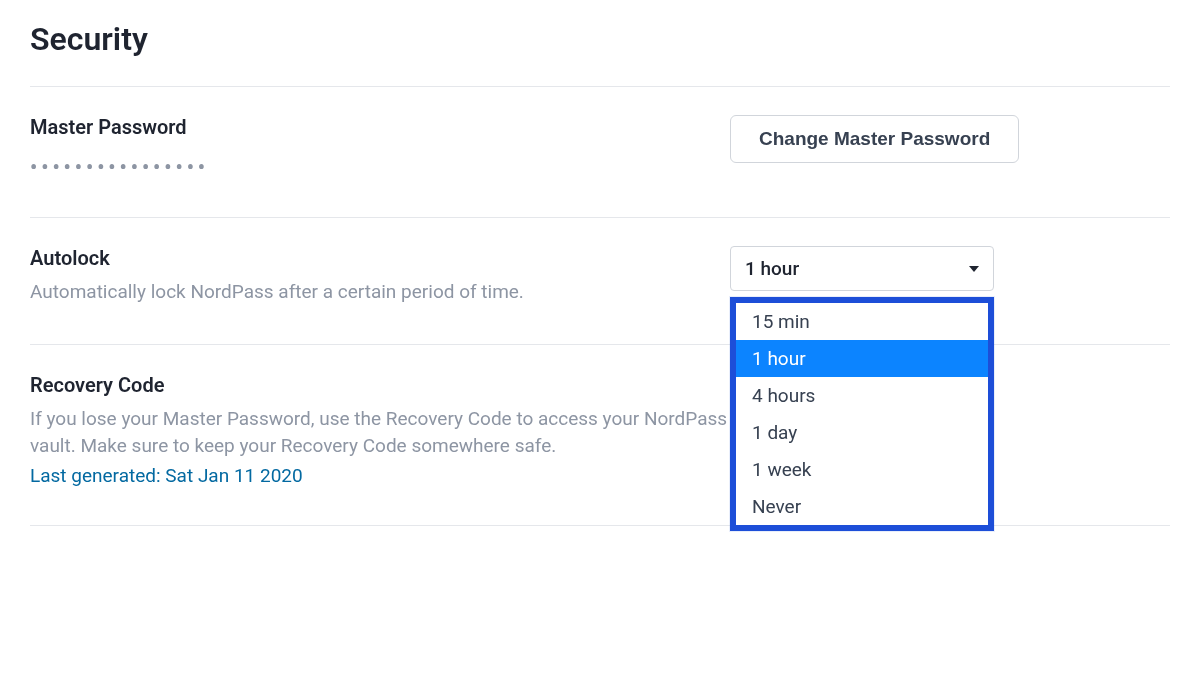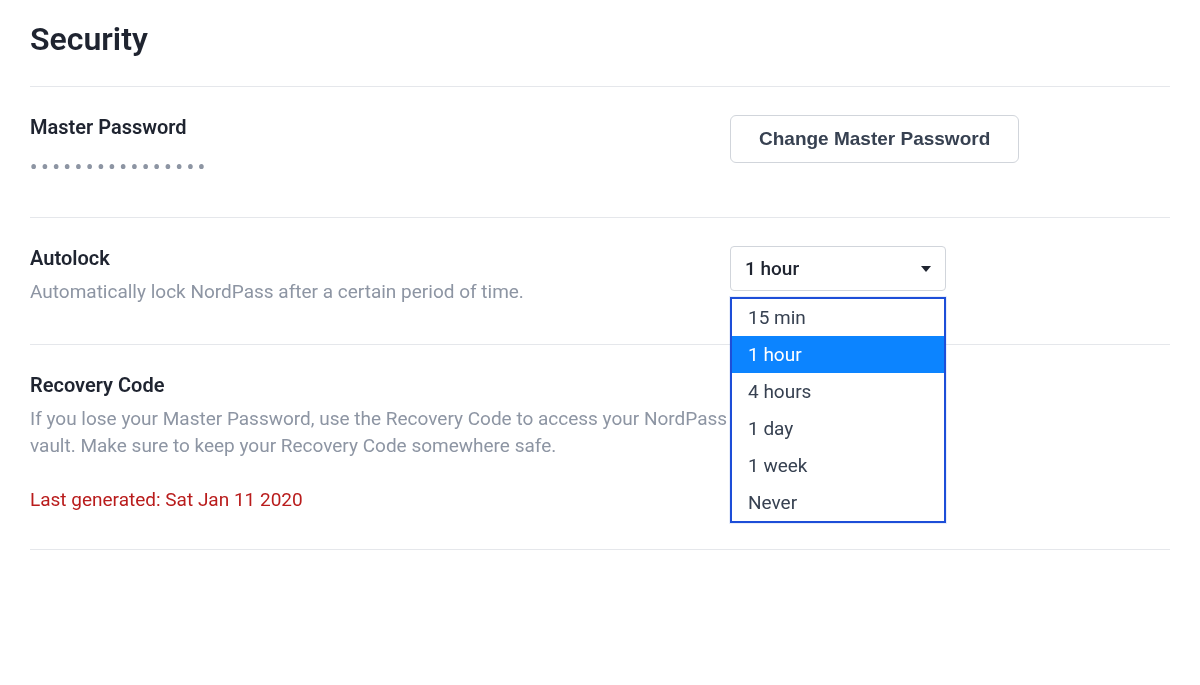--- a/index.html
+++ b/index.html
@@ -58,21 +58,21 @@
       border-radius: 6px;
       font-size: 19px;
       font-weight: 600;
       color: #374151;
       padding: 12px 28px;
       cursor: pointer;
       white-space: nowrap;
     }
     .select-wrap {
       position: relative;
-      width: 216px;
+      width: 264px;
     }
     .select-box {
       width: 100%;
       border: 1px solid #d1d5db;
       border-radius: 4px;
       padding: 10px 14px;
       font-size: 19px;
       color: #1f2430;
       font-weight: 500;
       display: flex;
@@ -87,39 +87,39 @@
       border-left: 5px solid transparent;
       border-right: 5px solid transparent;
       border-top: 6px solid #1f2430;
     }
     .dropdown {
       position: absolute;
       top: 100%;
       left: 0;
       right: 0;
       margin-top: 6px;
-      border: 2px solid #1d4ed8;
+      border: 6px solid #1d4ed8;
       background: #fff;
       z-index: 10;
       box-shadow: 0 0 0 1px rgba(26,92,214,0.1);
     }
     .dropdown-option {
       padding: 7px 16px;
       font-size: 19px;
       color: #374151;
       cursor: pointer;
     }
     .dropdown-option.selected {
       background: #0c84ff;
       color: #fff;
     }
     .last-generated {
       font-size: 19px;
-      color: #b91c1c;
-      margin-top: 28px;
+      color: #0369a1;
+      margin-top: 4px;
     }
     .recovery-btn-wrap {
       align-self: center;
       margin-top: 55px;
     }
   </style>
 </head>
 <body>
 
 <h1 class="page-title">Security</h1>

